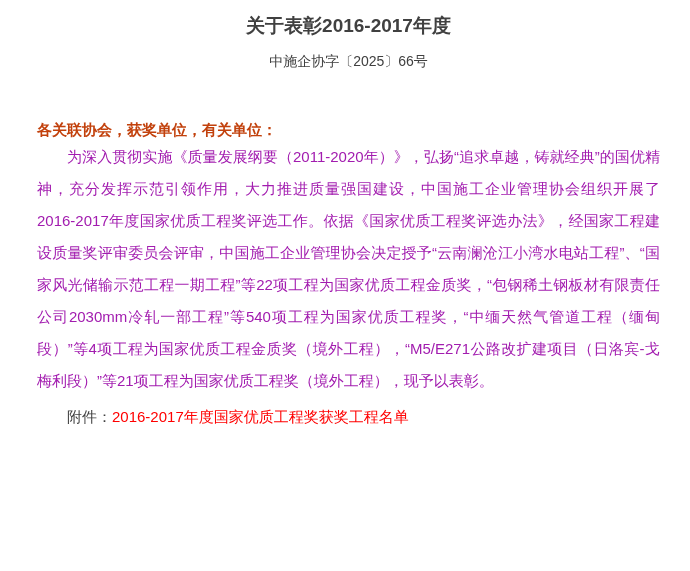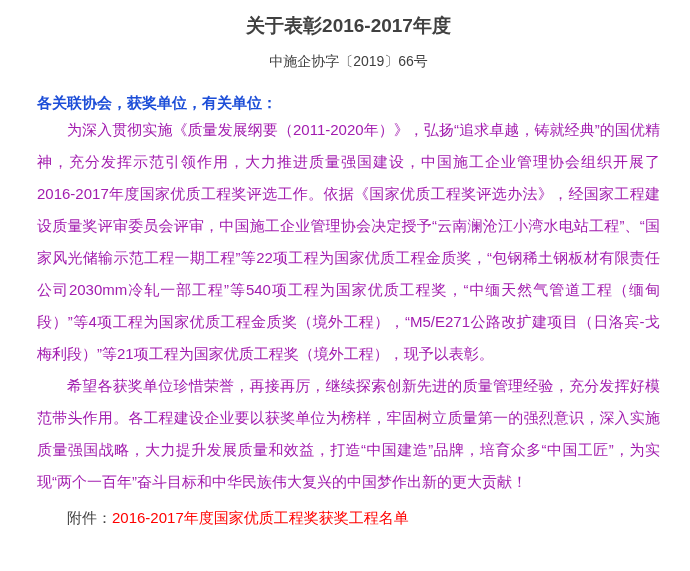--- a/index.html
+++ b/index.html
@@ -28,25 +28,25 @@
     color: #404040;
   }
   .doc-number {
     text-align: center;
     font-size: 14px;
     line-height: 20px;
     margin-top: 8px;
     color: #404040;
   }
   .salutation {
-    margin-top: 21px;
+    margin-top: 48px;
     font-size: 15px;
     font-weight: bold;
     line-height: 22px;
-    color: #1d4ed8;
+    color: #c2410c;
   }
   .body-paragraph {
     margin: 0;
     font-size: 15px;
     line-height: 32px;
     text-indent: 2em;
     text-align: justify;
     color: #a21caf;
   }
   .attachment-line {
@@ -63,25 +63,24 @@
 </style>
 </head>
 <body>
 
 <div class="page">
 
   <div class="title-block">
     <div class="title-line">关于表彰2016-2017年度</div>
   </div>
 
-  <div class="doc-number">中施企协字〔2019〕66号</div>
+  <div class="doc-number">中施企协字〔2025〕66号</div>
 
   <div class="salutation">各关联协会，获奖单位，有关单位：</div>
 
   <p class="body-paragraph">为深入贯彻实施《质量发展纲要（2011-2020年）》，弘扬“追求卓越，铸就经典”的国优精神，充分发挥示范引领作用，大力推进质量强国建设，中国施工企业管理协会组织开展了2016-2017年度国家优质工程奖评选工作。依据《国家优质工程奖评选办法》，经国家工程建设质量奖评审委员会评审，中国施工企业管理协会决定授予“云南澜沧江小湾水电站工程”、“国家风光储输示范工程一期工程”等22项工程为国家优质工程金质奖，“包钢稀土钢板材有限责任公司2030mm冷轧一部工程”等540项工程为国家优质工程奖，“中缅天然气管道工程（缅甸段）”等4项工程为国家优质工程金质奖（境外工程），“M5/E271公路改扩建项目（日洛宾-戈梅利段）”等21项工程为国家优质工程奖（境外工程），现予以表彰。</p>
 
-  <p class="body-paragraph">希望各获奖单位珍惜荣誉，再接再厉，继续探索创新先进的质量管理经验，充分发挥好模范带头作用。各工程建设企业要以获奖单位为榜样，牢固树立质量第一的强烈意识，深入实施质量强国战略，大力提升发展质量和效益，打造“中国建造”品牌，培育众多“中国工匠”，为实现“两个一百年”奋斗目标和中华民族伟大复兴的中国梦作出新的更大贡献！</p>
 
   <div class="attachment-line">
     <span>附件：</span><a class="attachment-link" href="#">2016-2017年度国家优质工程奖获奖工程名单</a>
   </div>
 
 </div>
 
 </body></html>

